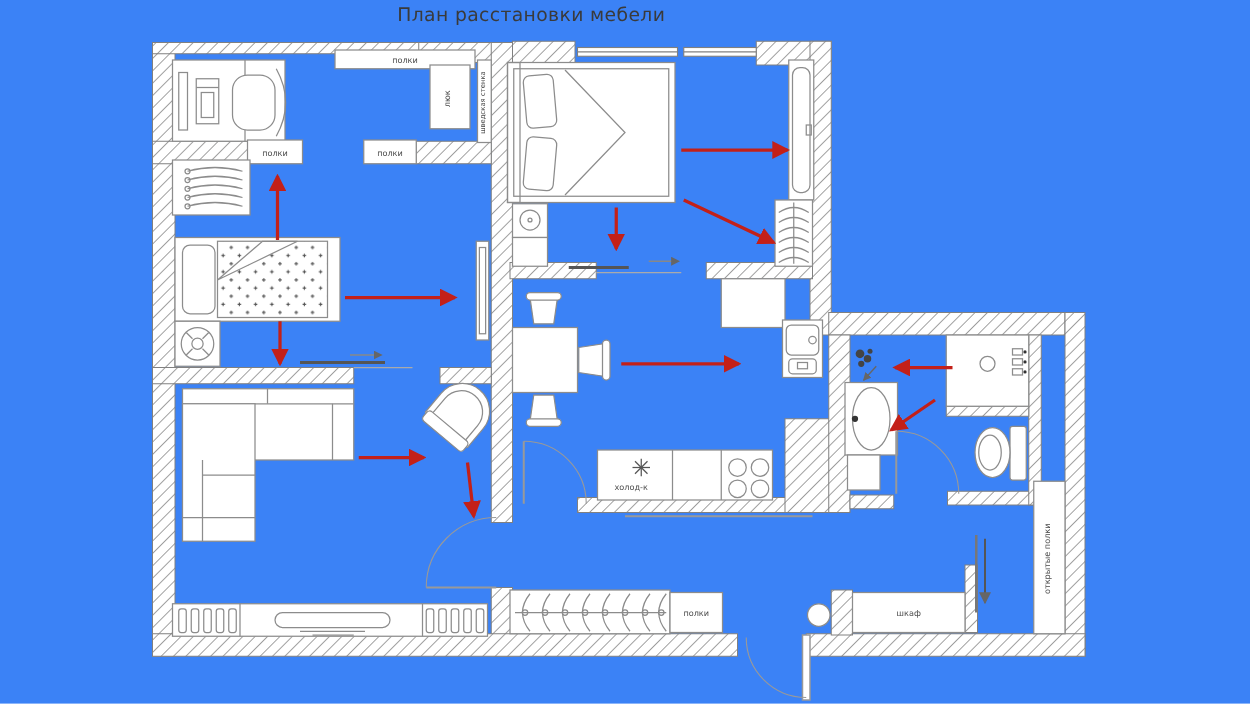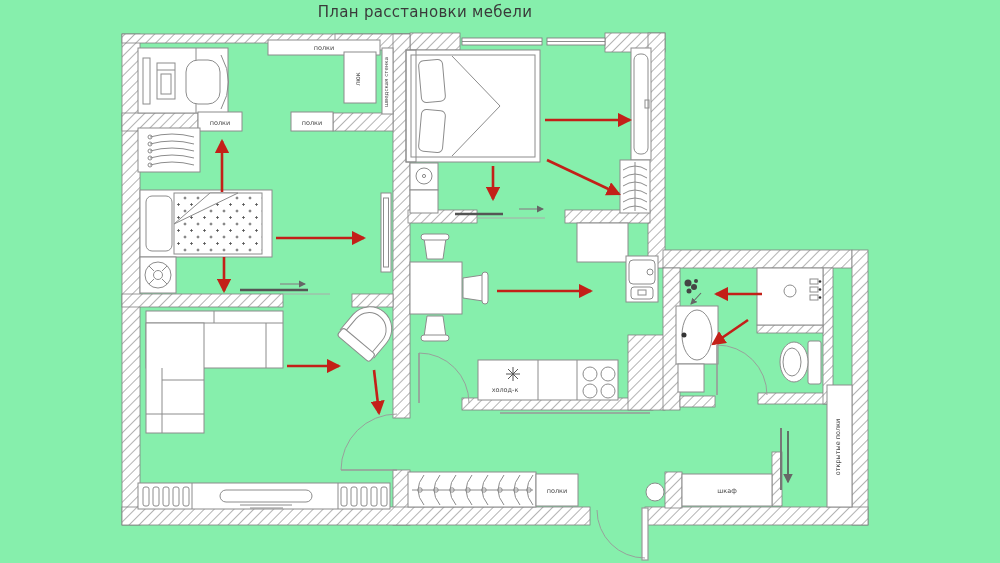--- a/index.html
+++ b/index.html
@@ -1,16 +1,16 @@
 <!DOCTYPE html>
 <html><head>
 <meta charset="utf-8">
 <style>
   html,body{margin:0;padding:0;background:#fff;}
-  .canvas{position:relative;width:1000px;height:563px;background:#86efac;overflow:hidden;
+  .canvas{position:relative;width:1000px;height:563px;background:#3b82f6;overflow:hidden;
           font-family:"DejaVu Sans","Liberation Sans",sans-serif;}
   .plan-title{position:absolute;top:3px;left:425px;transform:translateX(-50%);
               font-size:15px;color:#3a3a3a;letter-spacing:.3px;white-space:nowrap;}
   svg{position:absolute;top:0;left:0;}
   svg text{font-family:"DejaVu Sans","Liberation Sans",sans-serif;fill:#4a4a4a;}
   .lbl{font-size:6.5px;}
   .lbl-sm{font-size:5.5px;}
 </style>
 </head>
 <body>

